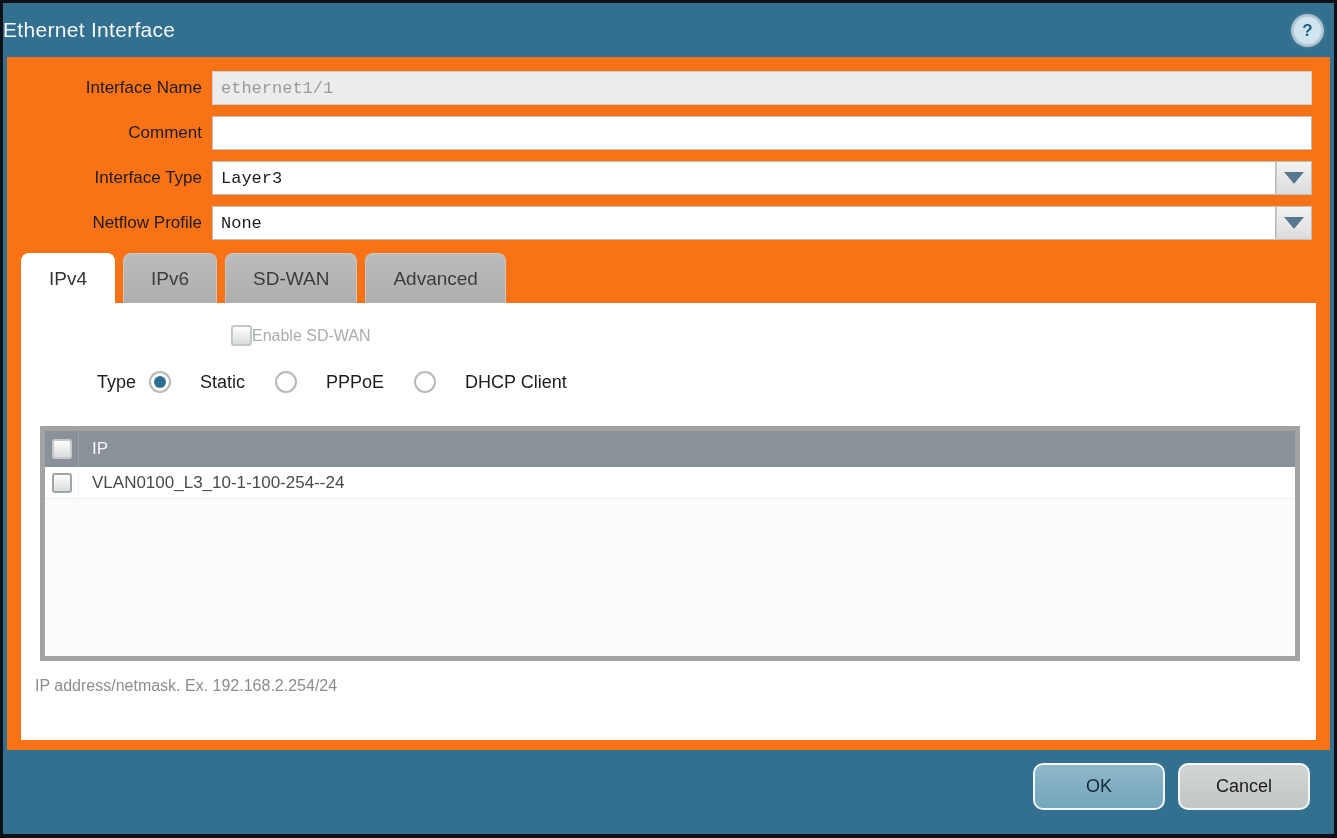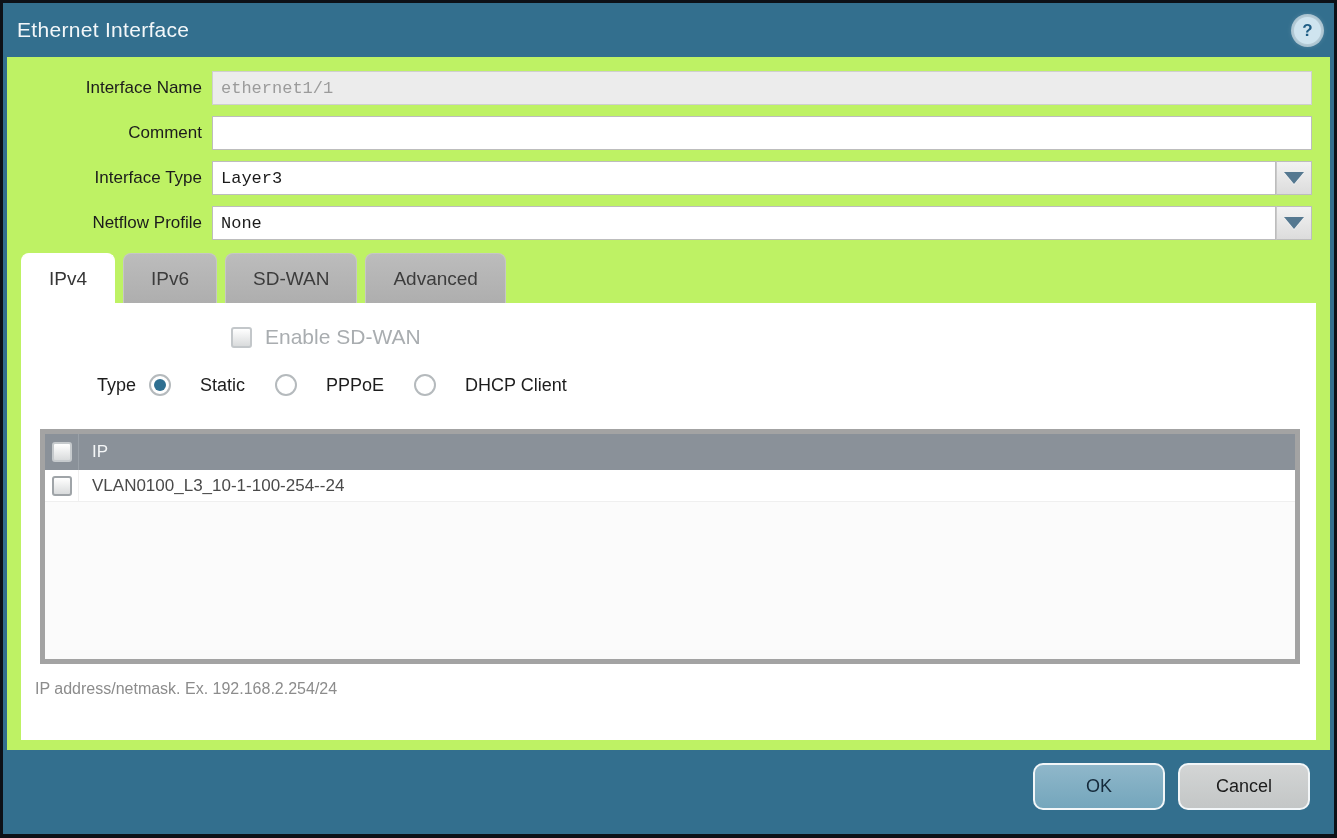--- a/index.html
+++ b/index.html
@@ -7,29 +7,29 @@
   body {
     font-family: "Liberation Sans", sans-serif;
     background:#0d1117;
     position:relative;
     overflow:hidden;
   }
   .stage { position:absolute; inset:0; background:#0d1117; }
   .frame { position:absolute; left:3px; top:3px; right:3px; bottom:4px; background:#336f8e; }
 
   
-  .title-bar { position:absolute; left:0; top:0; right:0; height:54px; display:flex; align-items:center; padding-left:14px; }
+  .title-bar { position:absolute; left:0; top:0; right:0; height:54px; display:flex; align-items:center; }
   .title-text { color:#f3f7f9; font-size:21px; font-weight:400; letter-spacing:.3px; }
   .help { position:absolute; right:13px; top:14px; width:27px; height:27px; border-radius:50%;
           background:#cfe4ef; box-shadow:0 0 0 3px rgba(255,255,255,.55), 0 0 6px rgba(255,255,255,.5);
           display:flex; align-items:center; justify-content:center; cursor:pointer; }
   .help span { color:#1f5d85; font-size:17px; font-weight:bold; }
 
   
-  .dlg-body { position:absolute; left:4px; right:4px; top:54px; height:693px; background:#bef264; }
+  .dlg-body { position:absolute; left:4px; right:4px; top:54px; height:693px; background:#f97316; }
 
   .form { padding-top:14px; }
   .form-row { display:flex; margin-bottom:11px; padding-right:18px; }
   .form-label { width:205px; padding-right:10px; text-align:right; font-size:17px; color:#1c1c1c; line-height:34px; white-space:nowrap; }
   .form-field { flex:1; height:34px; display:flex; }
   .input { flex:1; height:34px; border:1px solid #bdbdbd; background:#fff; font-size:17px; color:#1a1a1a;
            padding:0 8px; line-height:32px; font-family:Liberation Mono, monospace; width:100%; outline:none; }
   .input.disabled { background:#ececec; color:#9b9b9b; border-color:#cfcfcf; }
   .drop-btn { width:36px; height:34px; border:1px solid #bdbdbd; border-left:1px solid #c9c9c9;
               background:linear-gradient(180deg,#f2f2f2,#dcdcdc); display:flex; align-items:center; justify-content:center; cursor:pointer; }
@@ -42,21 +42,21 @@
          border-radius:8px 8px 0 0; cursor:pointer; white-space:nowrap; }
   .tab.active { background:#ffffff; border-color:#ffffff; color:#363636; }
 
   
   .panel { position:relative; z-index:1; margin:0 14px; height:437px; background:#ffffff; }
 
   .sdwan-row { display:flex; align-items:center; padding-top:22px; padding-left:210px; }
   .checkbox { width:21px; height:21px; border:2px solid #a7abaf; border-radius:3px;
               background:linear-gradient(180deg,#ffffff,#d9dbdc); cursor:pointer; flex:none; }
   .checkbox.dis { border-color:#c3c7ca; cursor:default; }
-  .sdwan-label { margin-left:13px; font-size:21px; color:#a9adb0; }
+  .sdwan-label { margin-left:0; font-size:16px; color:#a9adb0; }
 
   .type-row { display:flex; align-items:center; margin-top:25px; padding-left:76px; }
   .type-label { font-size:18px; color:#1d1d1d; margin-right:13px; }
   .radio-opt { display:flex; align-items:center; margin-right:30px; cursor:pointer;gap:18px; }
   .radio { width:22px; height:22px; border-radius:50%; border:2px solid #b5babd; background:#fff;
            display:flex; align-items:center; justify-content:center; flex:none; }
   .radio.sel::after { content:""; width:12px; height:12px; border-radius:50%; background:#2e6f91; }
   .radio-label { margin-left:11px; font-size:18px; color:#1d1d1d; }
 
   

